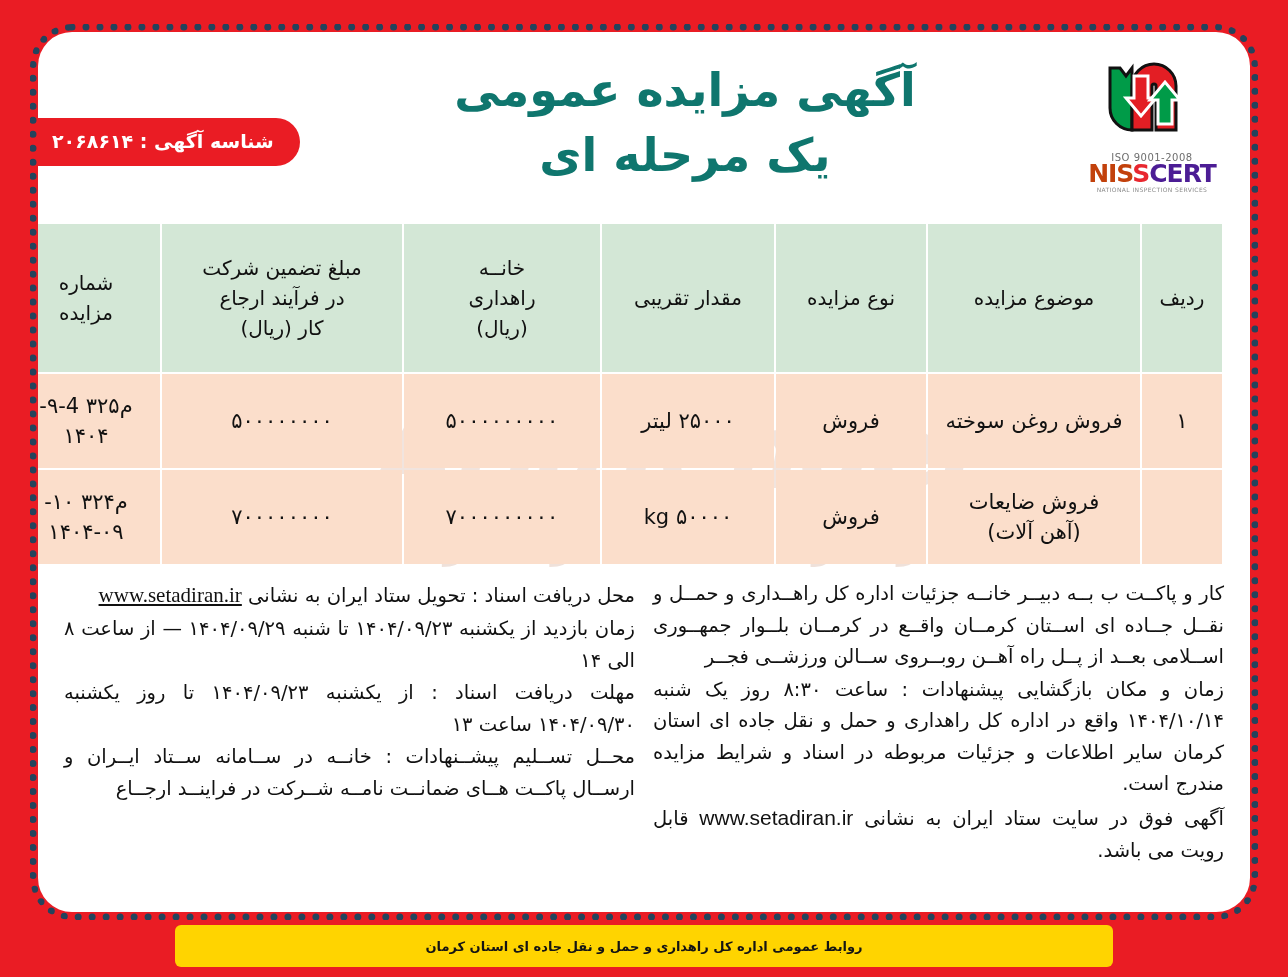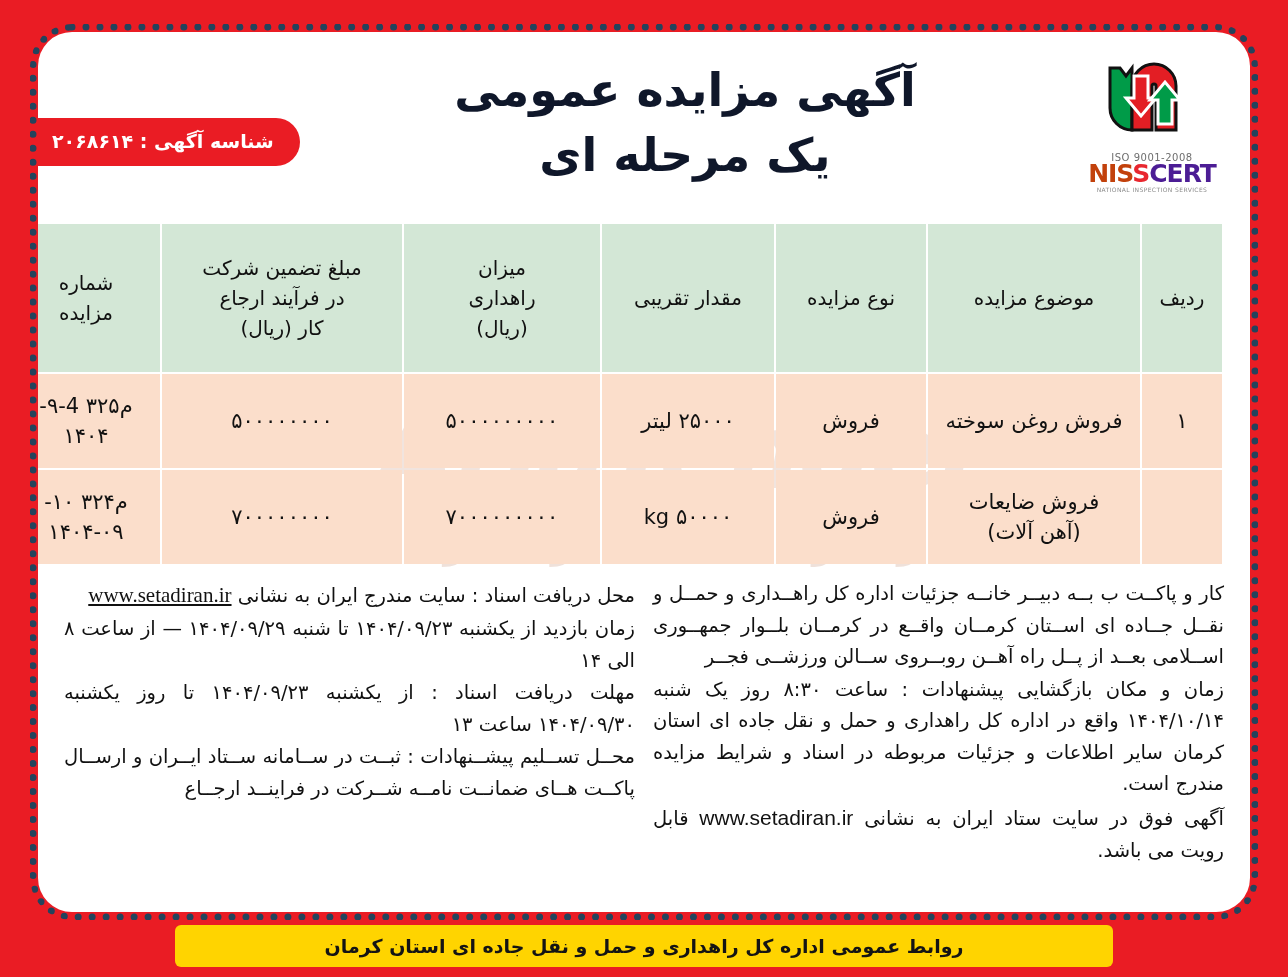--- a/index.html
+++ b/index.html
@@ -84,21 +84,21 @@
     height: 190px;
     z-index: 4;
   }
 
   #title {
     position: absolute;
     right: 215px;
     top: 26px;
     width: 700px;
     text-align: center;
-    color: #0f172a;
+    color: #0f766e;
     font-size: 46px;
     font-weight: bold;
     line-height: 1.42;
     letter-spacing: -0.5px;
   }
   #title .l2 { display: block; }
 
   
   #id-badge {
     position: absolute;
@@ -233,21 +233,21 @@
     width: 938px;
     height: 42px;
     background: #ffd400;
     border-radius: 6px;
     display: flex;
     align-items: center;
     justify-content: center;
     z-index: 7;
   }
   #footer-bar span {
-    font-size: 19px;
+    font-size: 13px;
     font-weight: bold;
     color: #141414;
   }
 </style>
 </head>
 <body>
 
 <div id="poster">
 
   <div id="sheet">
@@ -298,21 +298,21 @@
             <col class="c-guar">
             <col class="c-no">
         </colgroup>
         <thead>
           <tr>
             <th>ردیف</th>
             <th>موضوع مزایده</th>
             <th>نوع مزایده</th>
             <th>مقدار تقریبی</th>
             <th>
-              <div>میزان</div>
+              <div>خانــه</div>
               <div>راهداری</div>
               <div>(ریال)</div>
             </th>
             <th>
               <div>مبلغ تضمین شرکت</div>
               <div>در فرآیند ارجاع</div>
               <div>کار (ریال)</div>
             </th>
             <th>
               <div>شماره</div>
@@ -357,24 +357,24 @@
 
     <div id="body-text">
 
       <div class="col">
         <p>کار  و پاکــت ب بــه دبیــر خانــه جزئیات اداره کل راهــداری و حمــل و نقــل جــاده ای اســتان کرمــان واقــع در کرمــان بلــوار جمهــوری اســلامی بعــد از پــل راه آهــن روبــروی ســالن ورزشــی فجــر</p>
         <p>زمان و مکان بازگشایی پیشنهادات : ساعت ۸:۳۰ روز  یک شنبه ۱۴۰۴/۱۰/۱۴ واقع در اداره کل راهداری و حمل و نقل جاده ای استان کرمان سایر اطلاعات و جزئیات مربوطه در اسناد و شرایط مزایده مندرج است.</p>
         <p><span>آگهی فوق در  سایت  ستاد  ایران  به  نشانی </span><span class="mono-lat">www.setadiran.ir</span><span> قابل رویت می باشد.</span></p>
       </div>
 
       <div class="col">
-        <p><span>محل دریافت اسناد : سایت  مندرج ایران به نشانی </span><span class="ltr u">www.setadiran.ir</span></p>
+        <p><span>محل دریافت اسناد : تحویل  ستاد ایران به نشانی </span><span class="ltr u">www.setadiran.ir</span></p>
         <p>زمان بازدید از یکشنبه  ۱۴۰۴/۰۹/۲۳   تا  شنبه ۱۴۰۴/۰۹/۲۹   —  از ساعت ۸ الی ۱۴</p>
         <p>مهلت دریافت اسناد : از یکشنبه ۱۴۰۴/۰۹/۲۳  تا  روز یکشنبه ۱۴۰۴/۰۹/۳۰  ساعت ۱۳</p>
-        <p>محــل تســلیم پیشــنهادات : ثبــت در ســامانه ســتاد ایــران و ارســال پاکــت هــای ضمانــت نامــه شــرکت در فراینــد ارجــاع</p>
+        <p>محــل تســلیم پیشــنهادات : خانــه در ســامانه ســتاد ایــران و ارســال پاکــت هــای ضمانــت نامــه شــرکت در فراینــد ارجــاع</p>
       </div>
     </div>
 
   </div>
 
   <div id="dots"></div>
 
   <div id="footer-bar">
     <span>روابط عمومی اداره کل راهداری و حمل و نقل جاده ای استان کرمان</span>
   </div>

